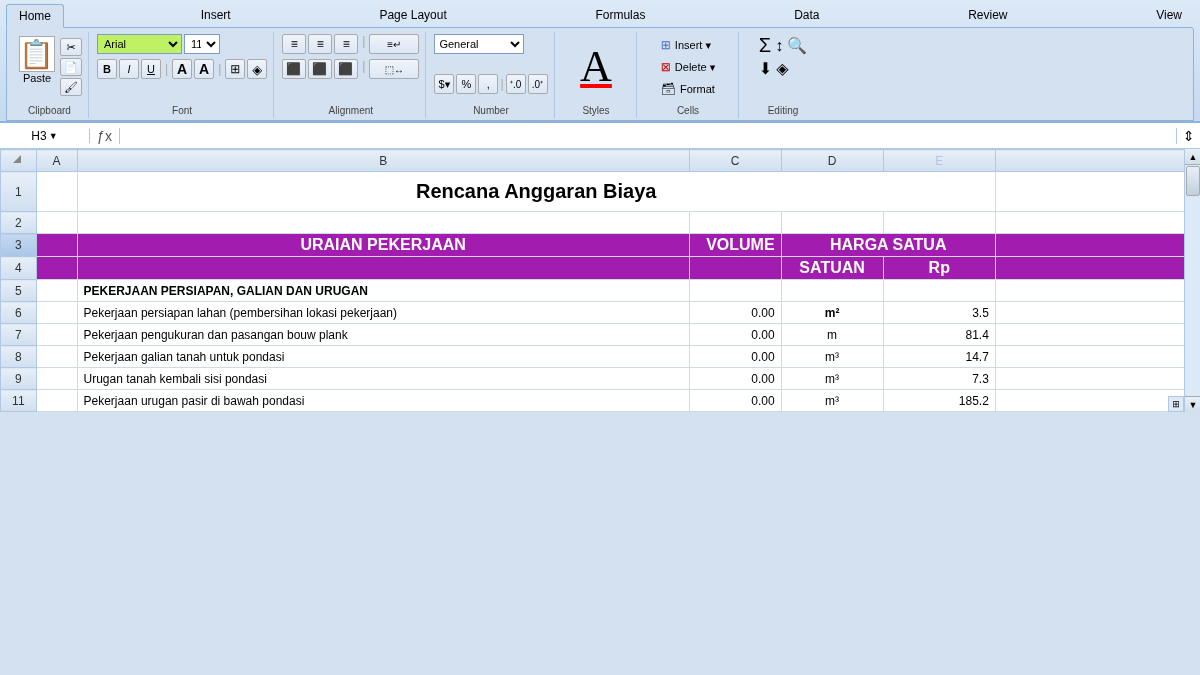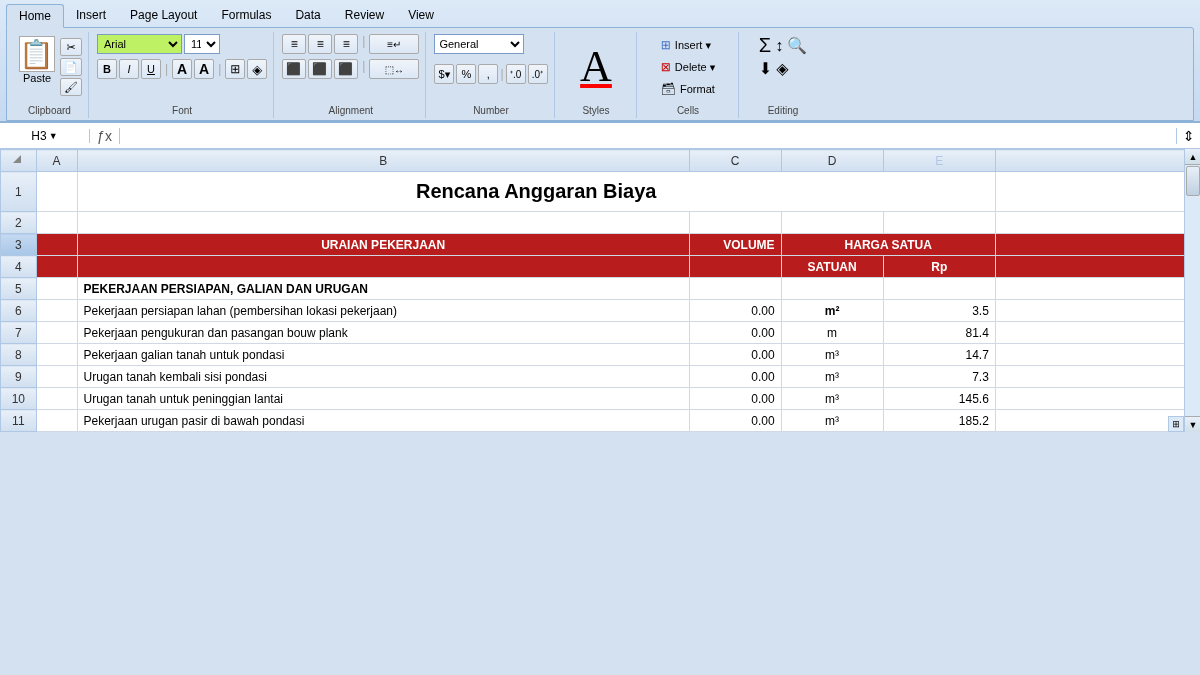--- a/index.html
+++ b/index.html
@@ -1,20 +1,20 @@
 <!DOCTYPE html>
 <html><head>
   <meta charset="utf-8">
   <style>
     * { margin: 0; padding: 0; box-sizing: border-box; }
     body { font-family: Arial, sans-serif; font-size: 12px; background: #d4e1f0; width: 1200px; height: 675px; overflow: hidden; }
 
     
     .ribbon { background: linear-gradient(180deg, #dce9f7 0%, #c5d9f1 100%); border-bottom: 2px solid #8db3d9; padding: 4px 6px 0; }
-    .ribbon-tabs { display: flex; gap: 0; margin-bottom: -1px; }
+    .ribbon-tabs { display: flex; gap: 0; margin-bottom: -1px; justify-content: space-between; }
     .ribbon-tab { padding: 4px 12px; font-size: 12px; cursor: pointer; border-radius: 3px 3px 0 0; }
     .ribbon-tab.active { background: #d4e1f0; border: 1px solid #8db3d9; border-bottom: 1px solid #d4e1f0; font-weight: normal; }
     .ribbon-content { display: flex; align-items: stretch; gap: 2px; padding: 4px 4px 2px; background: #d4e1f0; border: 1px solid #8db3d9; border-radius: 0 3px 0 0; min-height: 88px; }
     .ribbon-group { display: flex; flex-direction: column; align-items: center; padding: 2px 6px; border-right: 1px solid #b0c8e4; position: relative; min-width: 60px; }
     .ribbon-group:last-child { border-right: none; }
     .ribbon-group-label { font-size: 10px; color: #444; margin-top: auto; padding-top: 2px; position: absolute; bottom: 2px; left: 0; right: 0; text-align: center; }
     .ribbon-group-content { display: flex; flex-direction: row; align-items: flex-start; gap: 3px; padding-bottom: 16px; flex-wrap: wrap; justify-content: center; }
 
     
     .clipboard-group { min-width: 70px; }
@@ -59,21 +59,21 @@
     .formula-input { flex: 1; border: none; outline: none; padding: 0 8px; font-size: 12px; font-family: Arial; }
     .expand-btn { width: 24px; display: flex; align-items: center; justify-content: center; border-left: 1px solid #b0c8e4; font-size: 14px; cursor: pointer; }
     .spreadsheet { border-collapse: collapse; width: 100%; background: #fff; table-layout: fixed; }
     
     
     .col-header { background: linear-gradient(180deg, #e8eff8, #d0dff0); border: 1px solid #b0c8e4; text-align: center; font-size: 12px; color: #333; padding: 3px 2px; height: 22px; font-weight: normal; }
     .row-header { background: linear-gradient(180deg, #e8eff8, #d0dff0); border: 1px solid #b0c8e4; text-align: center; font-size: 12px; color: #333; width: 35px; min-width: 35px; font-weight: normal; }
     
     
     td.cell { border: 1px solid #d0d8e4; padding: 2px 6px; font-size: 12px; overflow: hidden; white-space: nowrap; height: 22px; }
-    td.cell.header-cell { background: #b91c1c; color: #fff; font-weight: bold; text-align: center; font-size: 12px; height: 22px; vertical-align: middle; }
+    td.cell.header-cell { background: #a21caf; color: #fff; font-weight: bold; text-align: center; font-size: 16px; height: 22px; vertical-align: middle; }
     td.cell.section-header { font-weight: bold; font-size: 12px; color: #000; }
     td.cell.title-cell { font-size: 20px; font-weight: bold; text-align: center; vertical-align: middle; height: 40px; }
     td.cell.number { text-align: right; margin-left: 41px; }
     
     .number-select { width: 90px; height: 20px; font-size: 11px; border: 1px solid #7a9cc6; background: white; }
     
     .grid-wrapper { position: relative; overflow: hidden; }
     
     
     .selected-row-header { background: linear-gradient(180deg, #c5d9f1, #a8c6e8); }
@@ -159,21 +159,21 @@
           <button class="align-btn">⬛</button>
           <button class="align-btn">⬛</button>
           <span style="color:#aaa; margin:0 2px;">|</span>
           <button class="align-btn" style="width:50px; font-size:10px;">⬚↔</button>
         </div>
       </div>
       <div class="ribbon-group-label">Alignment</div>
     </div>
 
     <div class="ribbon-group number-group" style="min-width:125px;">
-      <div class="ribbon-group-content" style="flex-direction:column; padding-bottom:16px; gap:10px;">
+      <div class="ribbon-group-content" style="flex-direction:column; padding-bottom:16px; gap:20px;">
         <select class="number-select">
           <option>General</option>
         </select>
         <div style="display:flex; gap:2px; align-items:center;">
           <button class="format-btn">$▾</button>
           <button class="format-btn">%</button>
           <button class="format-btn">,</button>
           <span style="color:#aaa;">|</span>
           <button class="format-btn" style="font-size:10px;">⁺.0</button>
           <button class="format-btn" style="font-size:10px;">.0⁺</button>
@@ -346,29 +346,20 @@
         <tr>
           <td class="row-header">9</td>
           <td class="cell"></td>
           <td class="cell">Urugan tanah kembali sisi pondasi</td>
           <td class="cell number">0.00</td>
           <td class="cell" style="text-align:center;">m³</td>
           <td class="cell number">7.3</td>
           <td class="cell"></td>
         </tr>
 
-        <tr>
-          <td class="row-header">10</td>
-          <td class="cell"></td>
-          <td class="cell">Urugan tanah untuk peninggian lantai</td>
-          <td class="cell number">0.00</td>
-          <td class="cell" style="text-align:center;">m³</td>
-          <td class="cell number">145.6</td>
-          <td class="cell"></td>
-        </tr>
 
         <tr>
           <td class="row-header">11</td>
           <td class="cell"></td>
           <td class="cell">Pekerjaan urugan pasir di bawah pondasi</td>
           <td class="cell number">0.00</td>
           <td class="cell" style="text-align:center;">m³</td>
           <td class="cell number">185.2</td>
           <td class="cell"></td>
         </tr>

